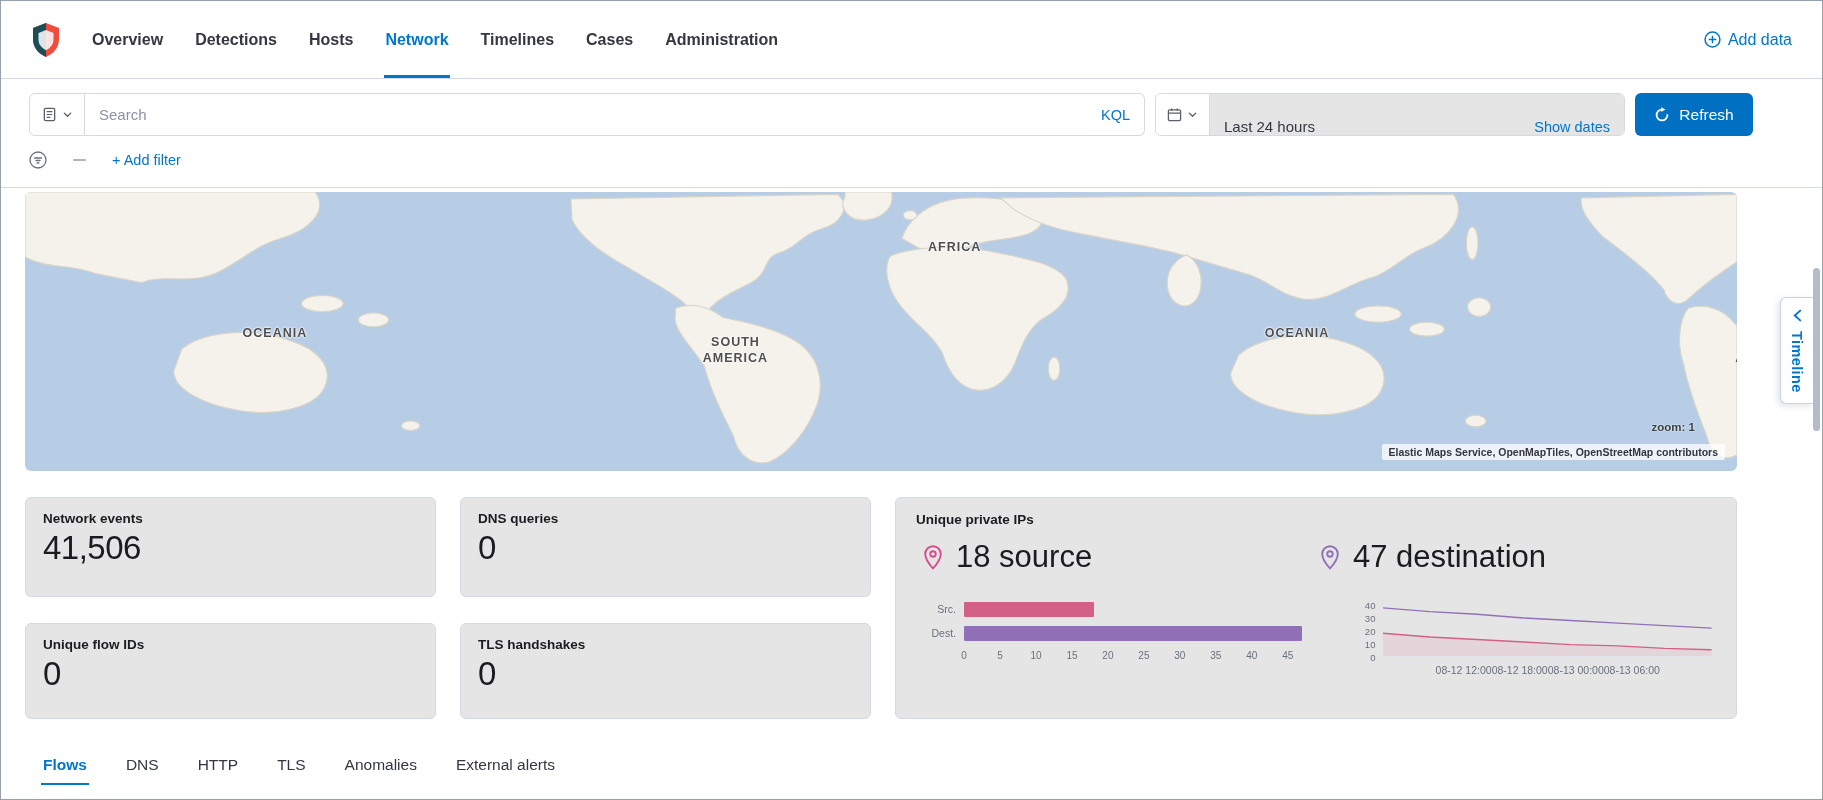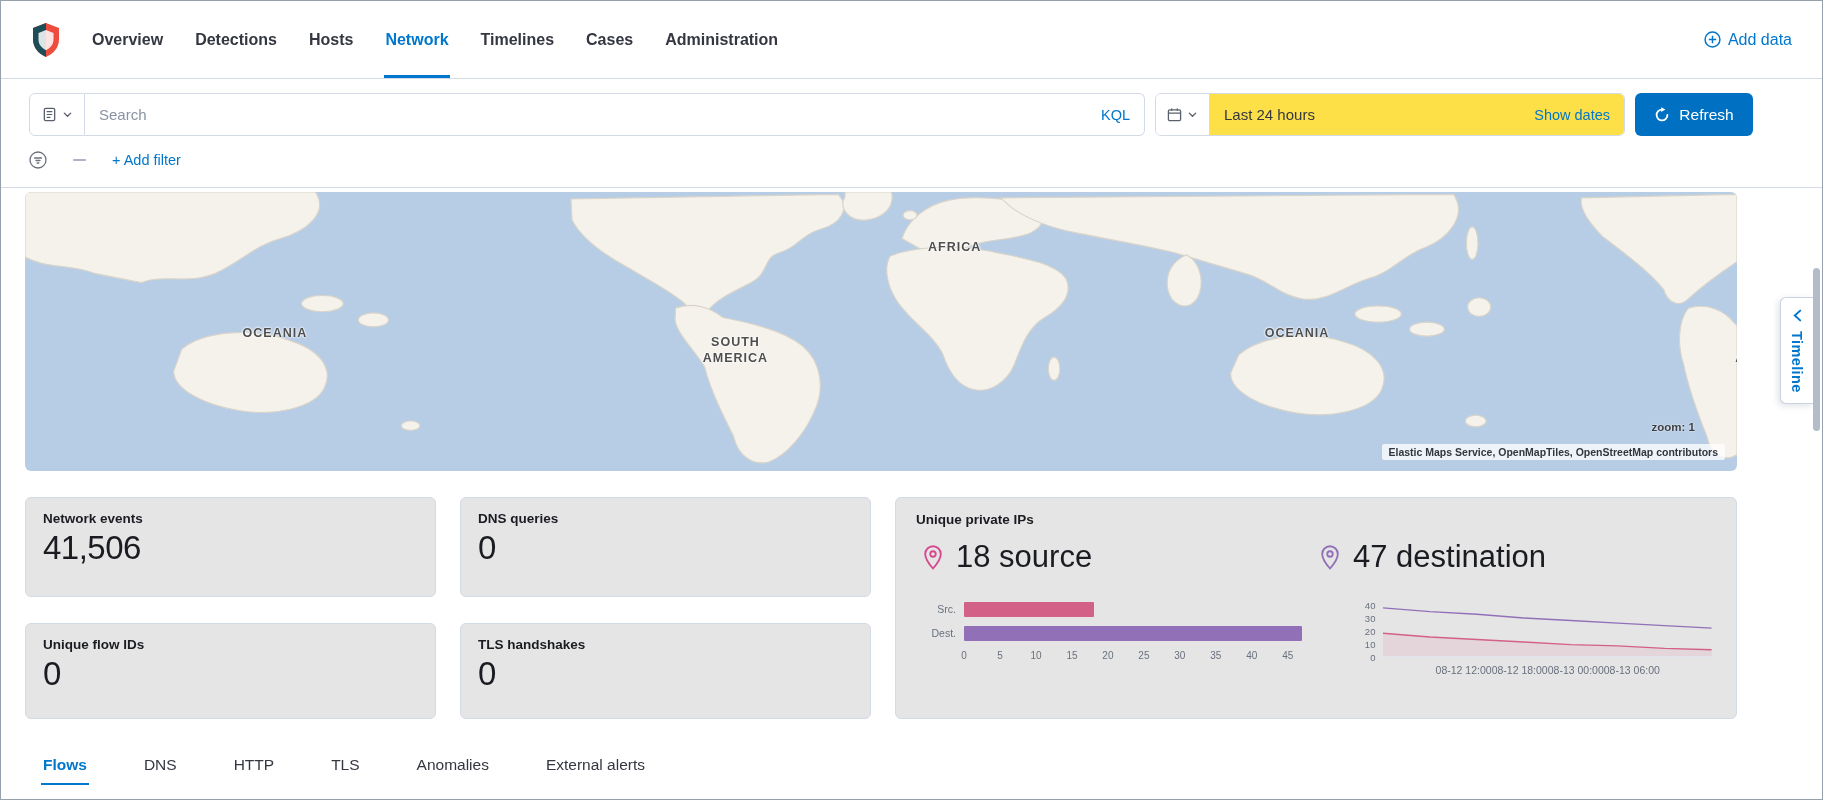--- a/index.html
+++ b/index.html
@@ -23,21 +23,21 @@
   
   .query-section { padding:14px 69px 16px 28px; border-bottom:1px solid #d3dae6; }
   .query-row { display:flex; align-items:stretch; height:43px; }
   .saved-query-btn { width:56px; border:1px solid #d3dae6; border-radius:6px 0 0 6px; background:#fff; display:flex; align-items:center; justify-content:center; gap:5px; color:#5a606b; }
   .search-box { flex:1; border:1px solid #d3dae6; border-left:none; border-radius:0 6px 6px 0; background:#fff; display:flex; align-items:center; padding:0 14px; }
   .search-box input { flex:1; border:none; outline:none; font-size:15px; color:#343741; background:transparent; }
   .search-box input::placeholder { color:#8b93a2; }
   .kql-label { color:#0077cc; font-size:14.5px; margin-left:10px; }
   .date-group { width:470px; margin-left:10px; display:flex; border:1px solid #d3dae6; border-radius:6px; overflow:hidden; }
   .cal-btn { width:54px; background:#fff; border-right:1px solid #d3dae6; display:flex; align-items:center; justify-content:center; gap:5px; color:#5a606b; }
-  .date-main { flex:1; background:#fde047; display:flex; align-items:center; padding:0 14px; }
+  .date-main { flex:1; background:#e5e5e5; display:flex; align-items:flex-end; padding:0 14px; }
   .time-range { font-size:15px; color:#343741; }
   .show-dates { margin-left:auto; color:#0077cc; font-size:14.5px; }
   .refresh-btn { width:118px; margin-left:10px; background:#0071c2; border-radius:6px; color:#fff; display:flex; align-items:center; justify-content:center; gap:9px; font-size:15.5px; font-weight:500; }
   .filter-row { display:flex; align-items:center; gap:26px; margin-top:13px; height:22px; }
   .filter-dash { width:13px; height:2px; background:#aab4c2; border-radius:1px; }
   .add-filter { color:#0077cc; font-size:14.5px; }
 
   
   .main { padding:4px 85px 0 24px; }
 
@@ -69,21 +69,21 @@
   .bar-axis span { position:absolute; transform:translateX(-50%); font-size:10px; color:#69707d; top:0; }
   .line-chart { flex:1; display:grid; grid-template-columns:26px 1fr; column-gap:6px; }
   .line-yaxis { position:relative; height:58px; }
   .line-yaxis span { position:absolute; right:2px; font-size:9.5px; color:#69707d; }
   .line-plot { position:relative; height:58px; border-bottom:1px solid #dfe4ec; }
   .line-plot svg { position:absolute; inset:0; width:100%; height:100%; }
   .line-xaxis { grid-column:2; display:flex; justify-content:center; margin-top:7px; }
   .line-xaxis span { font-size:10.5px; color:#69707d; }
 
   
-  .tabs { display:flex; gap:53px; margin-top:33px; padding-left:16px; }
+  .tabs { display:flex; gap:35px; margin-top:33px; padding-left:16px; }
   .tab { font-size:15.5px; font-weight:500; color:#343741; padding:4px 2px 11px 2px; }
   .tab.active { color:#0077cc; font-weight:600; box-shadow: inset 0 -2px 0 #0077cc; }
 
   
   .timeline-flyout { position:absolute; right:9px; top:296px; width:33px; height:107px; background:#fff; border:1px solid #c9d4e2; border-right:none; border-radius:6px 0 0 6px; box-shadow:-2px 2px 6px rgba(80,95,115,0.18); display:flex; flex-direction:column; align-items:center; padding-top:11px; gap:9px; color:#0077cc; }
   .timeline-label { writing-mode:vertical-rl; font-size:14.5px; font-weight:600; letter-spacing:0.4px; color:#0077cc; }
   .scrollbar-thumb { position:absolute; right:2px; top:267px; width:7px; height:163px; background:#b4bcc9; border-radius:4px; }
 </style>
 </head>
 <body>

